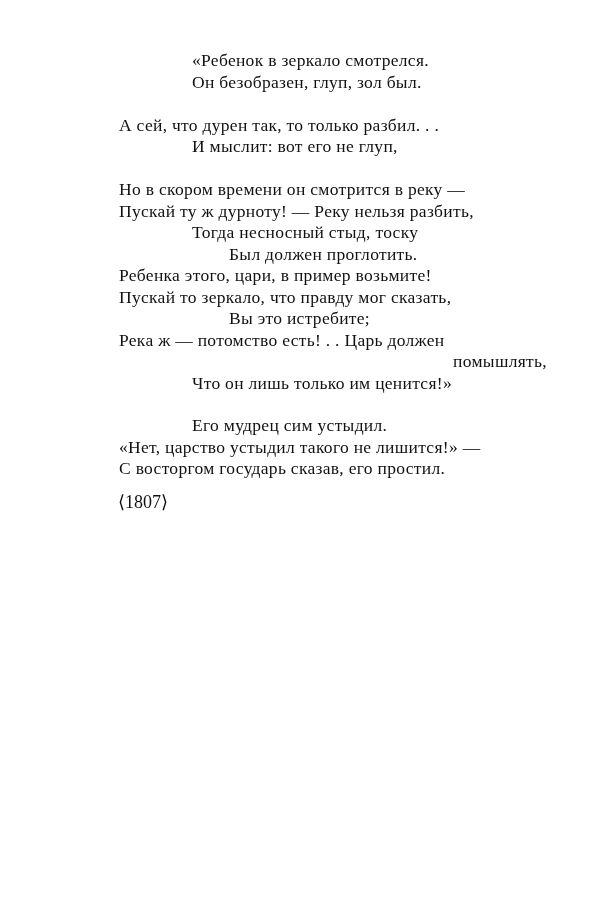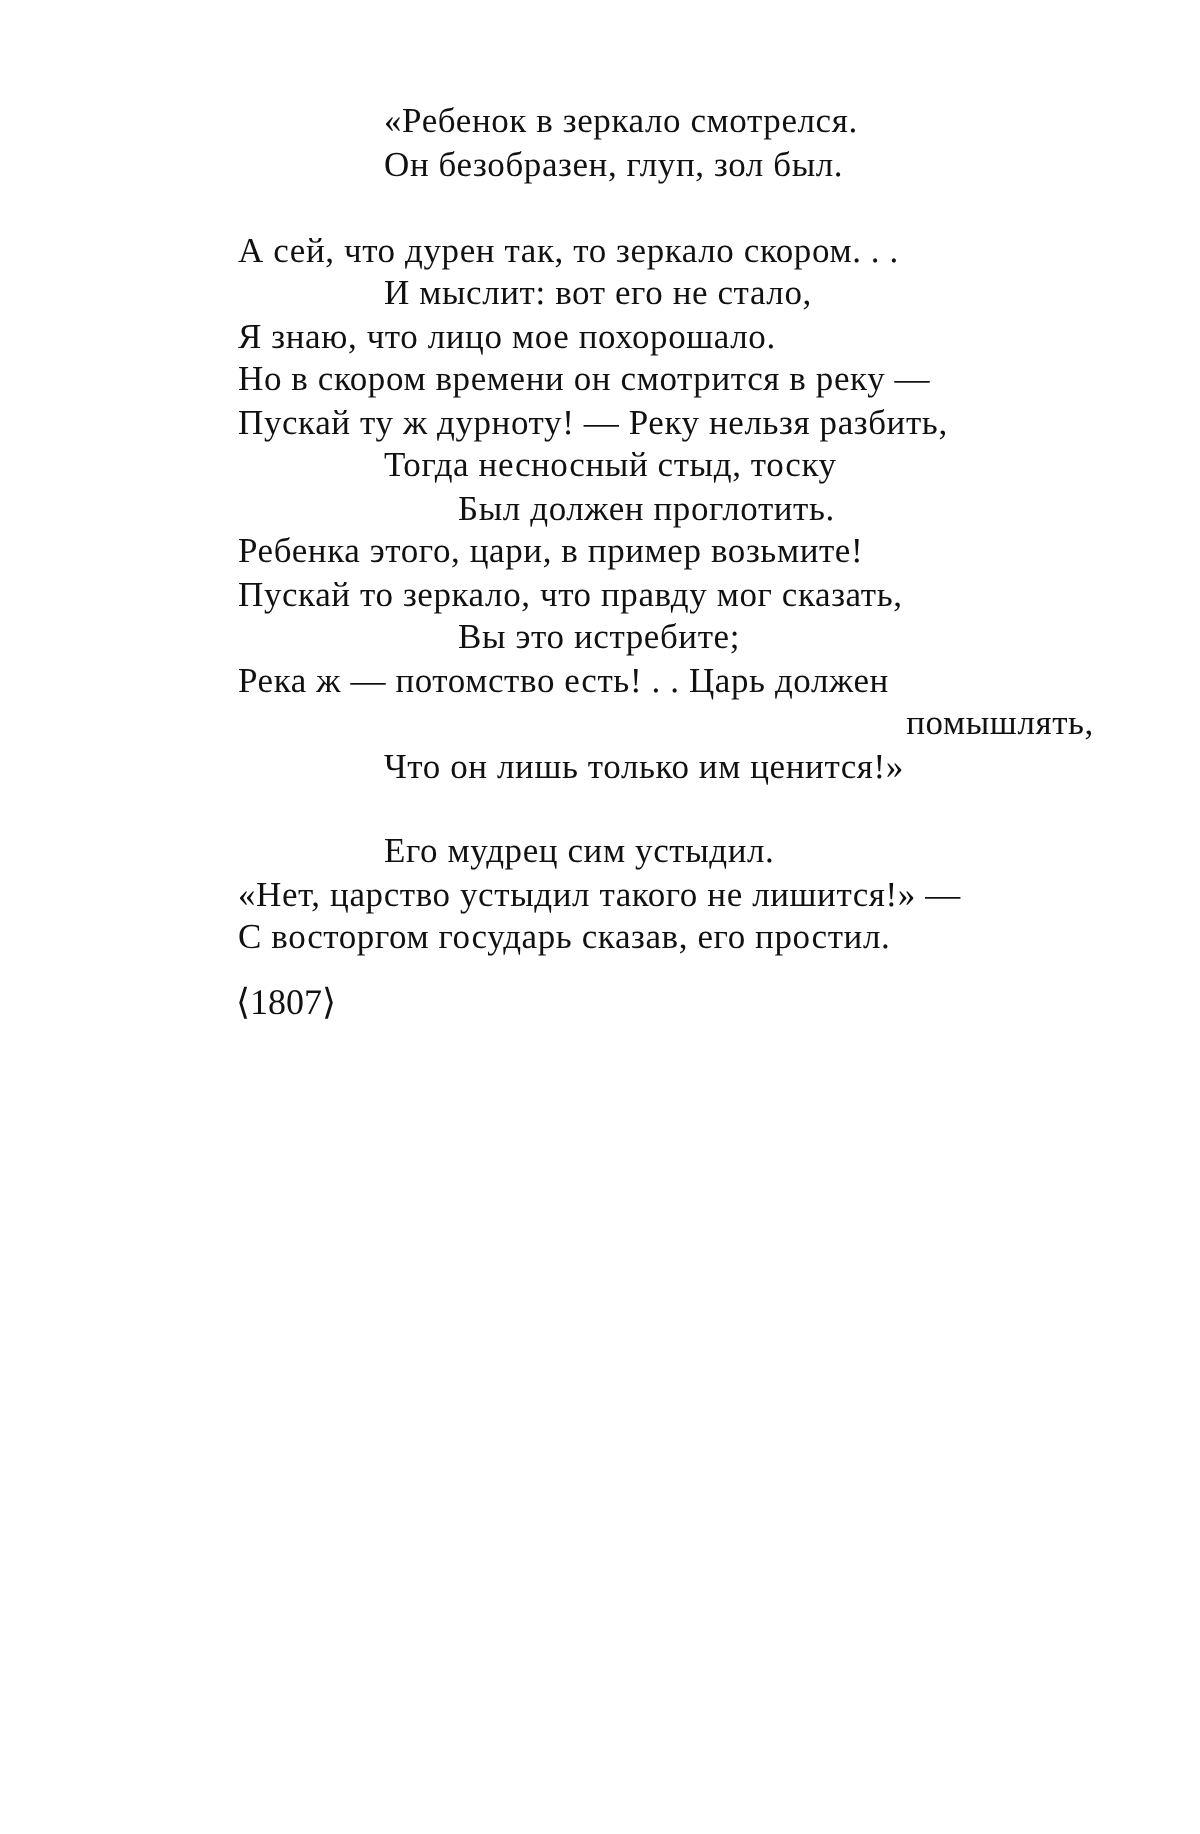--- a/index.html
+++ b/index.html
@@ -12,23 +12,22 @@
   .l2 { left: 197px; }
   .right { right: 85px; text-align: left; }
   .date { position: absolute; left: 86px; font-size: 18px; }
 </style>
 </head>
 <body>
 
 <div class="page">
   <div class="line l1" style="top:50px">«Ребенок в зеркало смотрелся.</div>
   <div class="line l1" style="top:71.5px">Он безобразен, глуп, зол был.</div>
-  <div class="line l0" style="top:114.5px">А сей, что дурен так, то зеркало скором. . .</div>
-  <div class="line l1" style="top:136px">И мыслит: вот его не стало,</div>
-  <div class="line l0" style="top:157.5px">Я знаю, что лицо мое похорошало.</div>
+  <div class="line l0" style="top:114.5px">А сей, что дурен так, то только разбил. . .</div>
+  <div class="line l1" style="top:136px">И мыслит: вот его не глуп,</div>
   <div class="line l0" style="top:179px">Но в скором времени он смотрится в реку —</div>
   <div class="line l0" style="top:200.5px">Пускай ту ж дурноту! — Реку нельзя разбить,</div>
   <div class="line l1" style="top:222px">Тогда несносный стыд, тоску</div>
   <div class="line l2" style="top:243.5px">Был должен проглотить.</div>
   <div class="line l0" style="top:265px">Ребенка этого, цари, в пример возьмите!</div>
   <div class="line l0" style="top:286.5px">Пускай то зеркало, что правду мог сказать,</div>
   <div class="line l2" style="top:308px">Вы это истребите;</div>
   <div class="line l0" style="top:329.5px">Река ж — потомство есть! . . Царь должен</div>
   <div class="line right" style="top:351px">помышлять,</div>
   <div class="line l1" style="top:372.5px">Что он лишь только им ценится!»</div>

